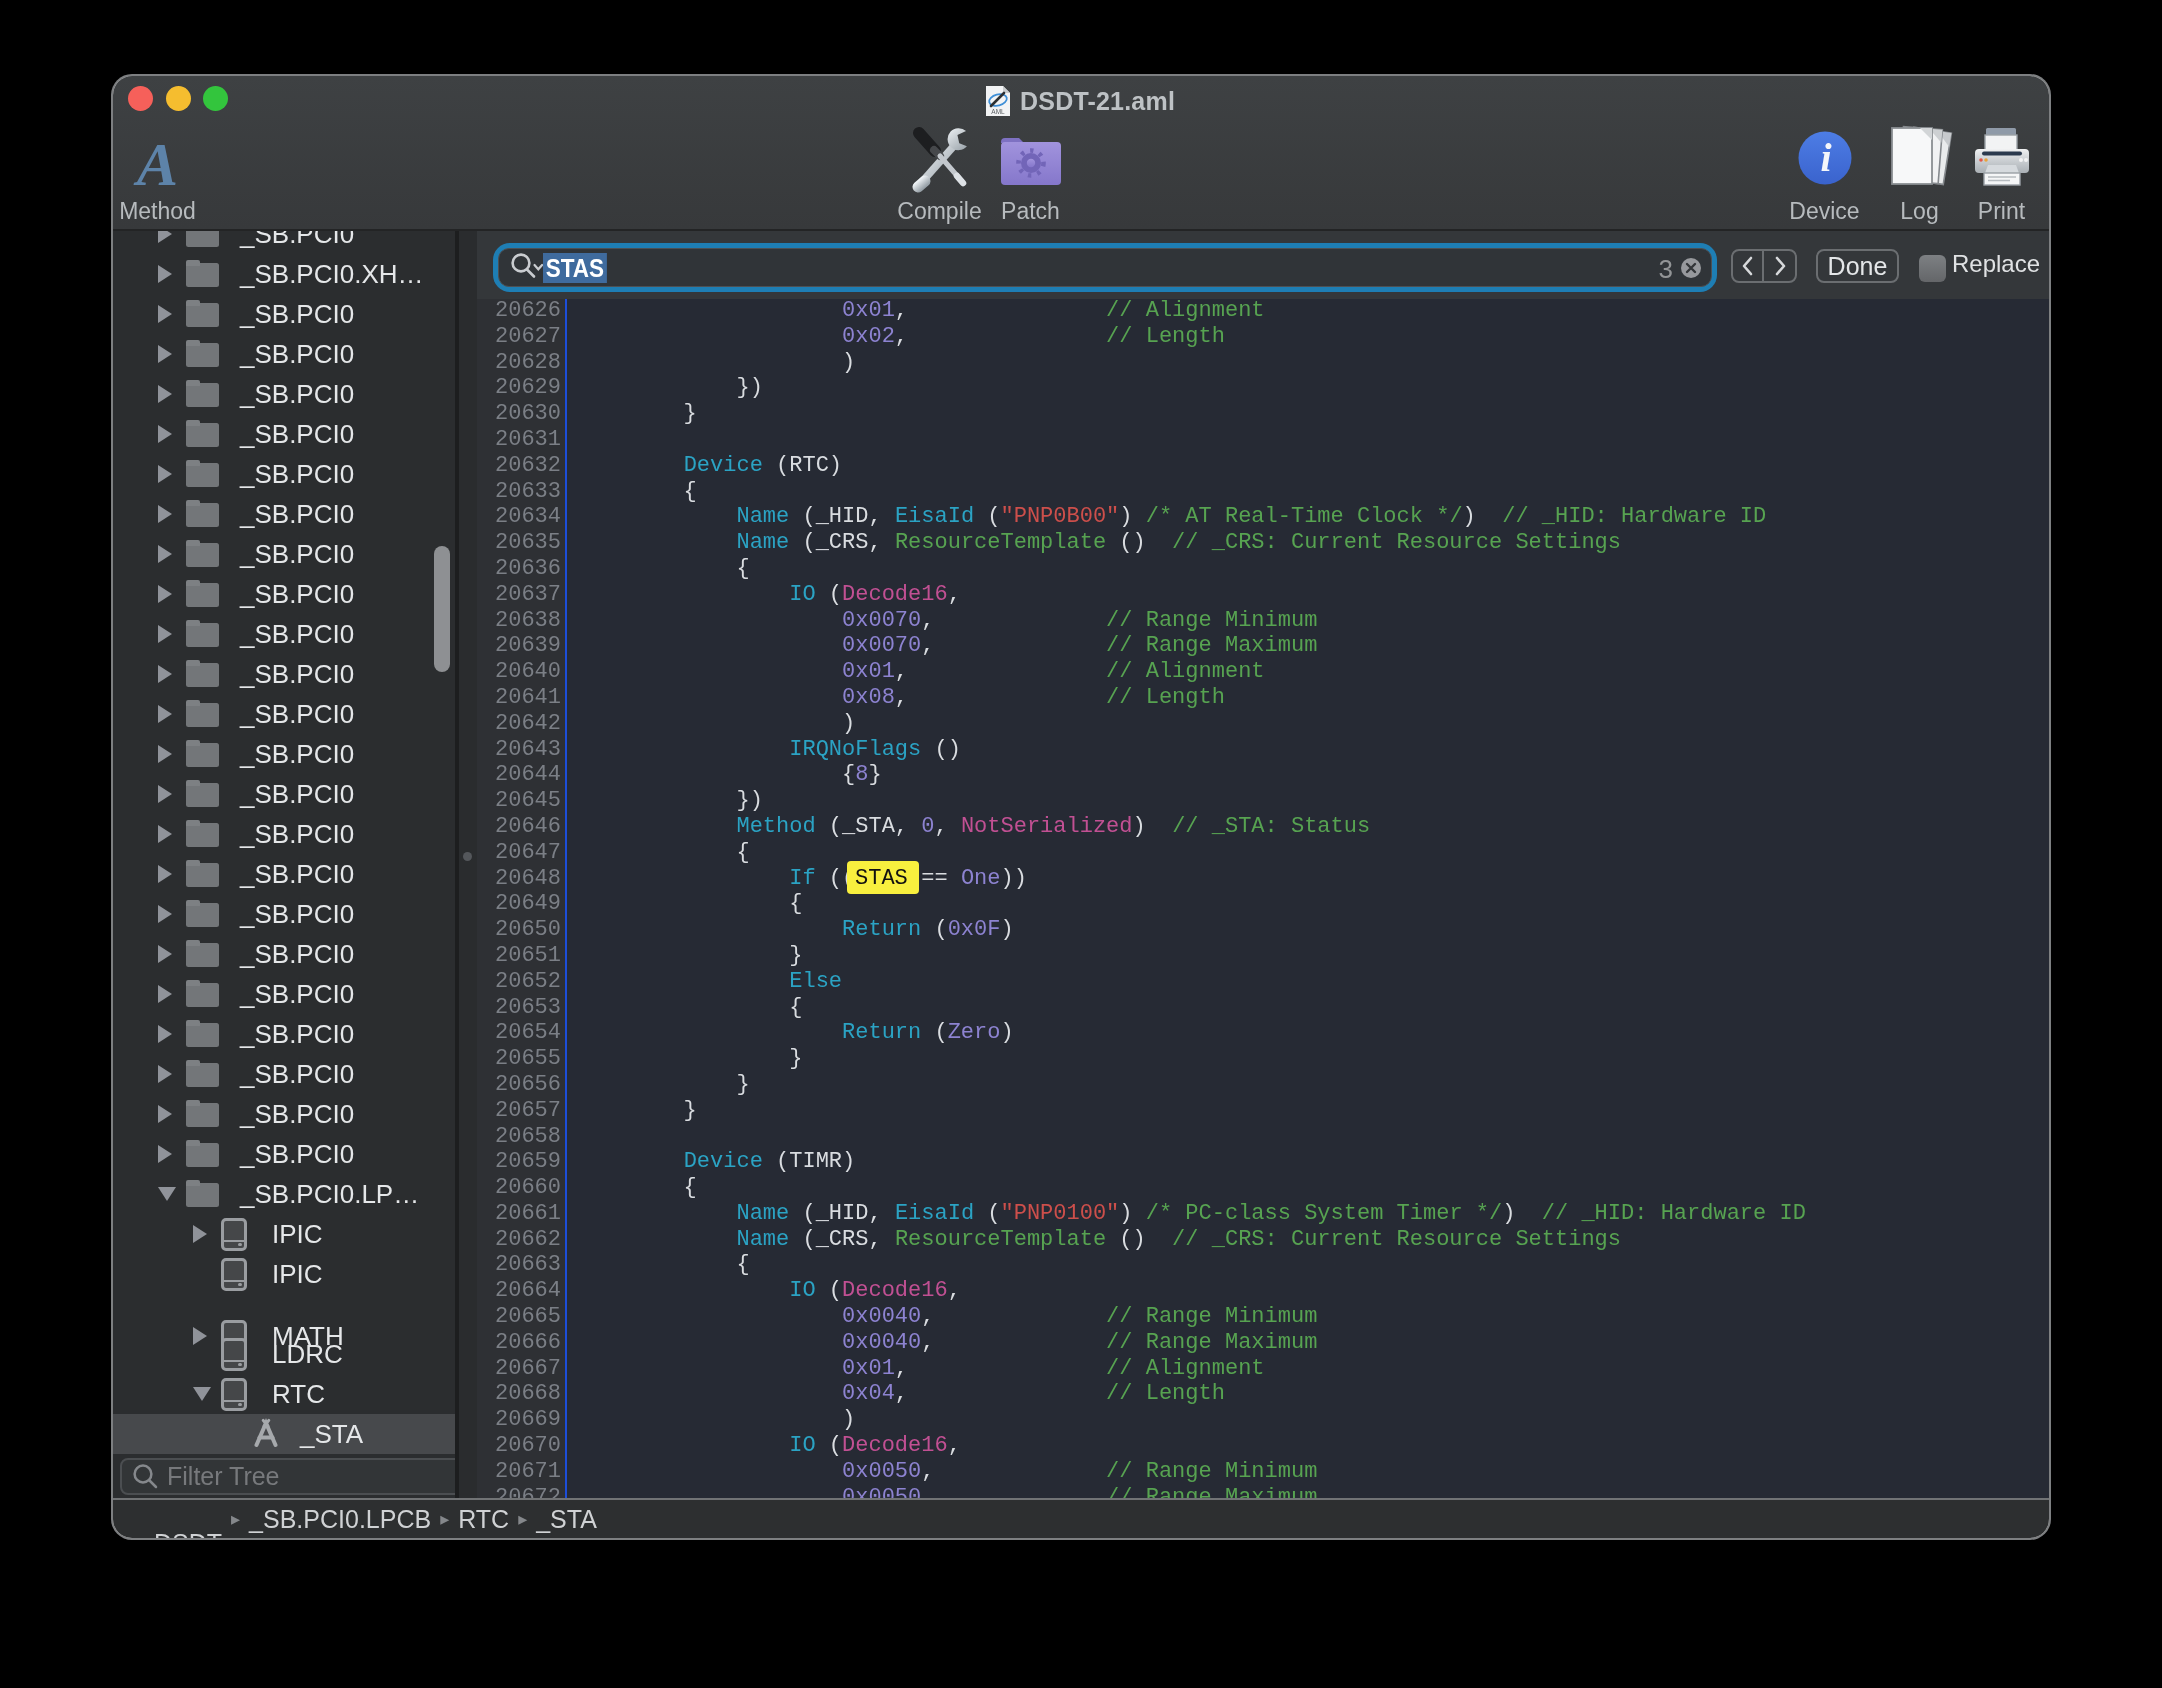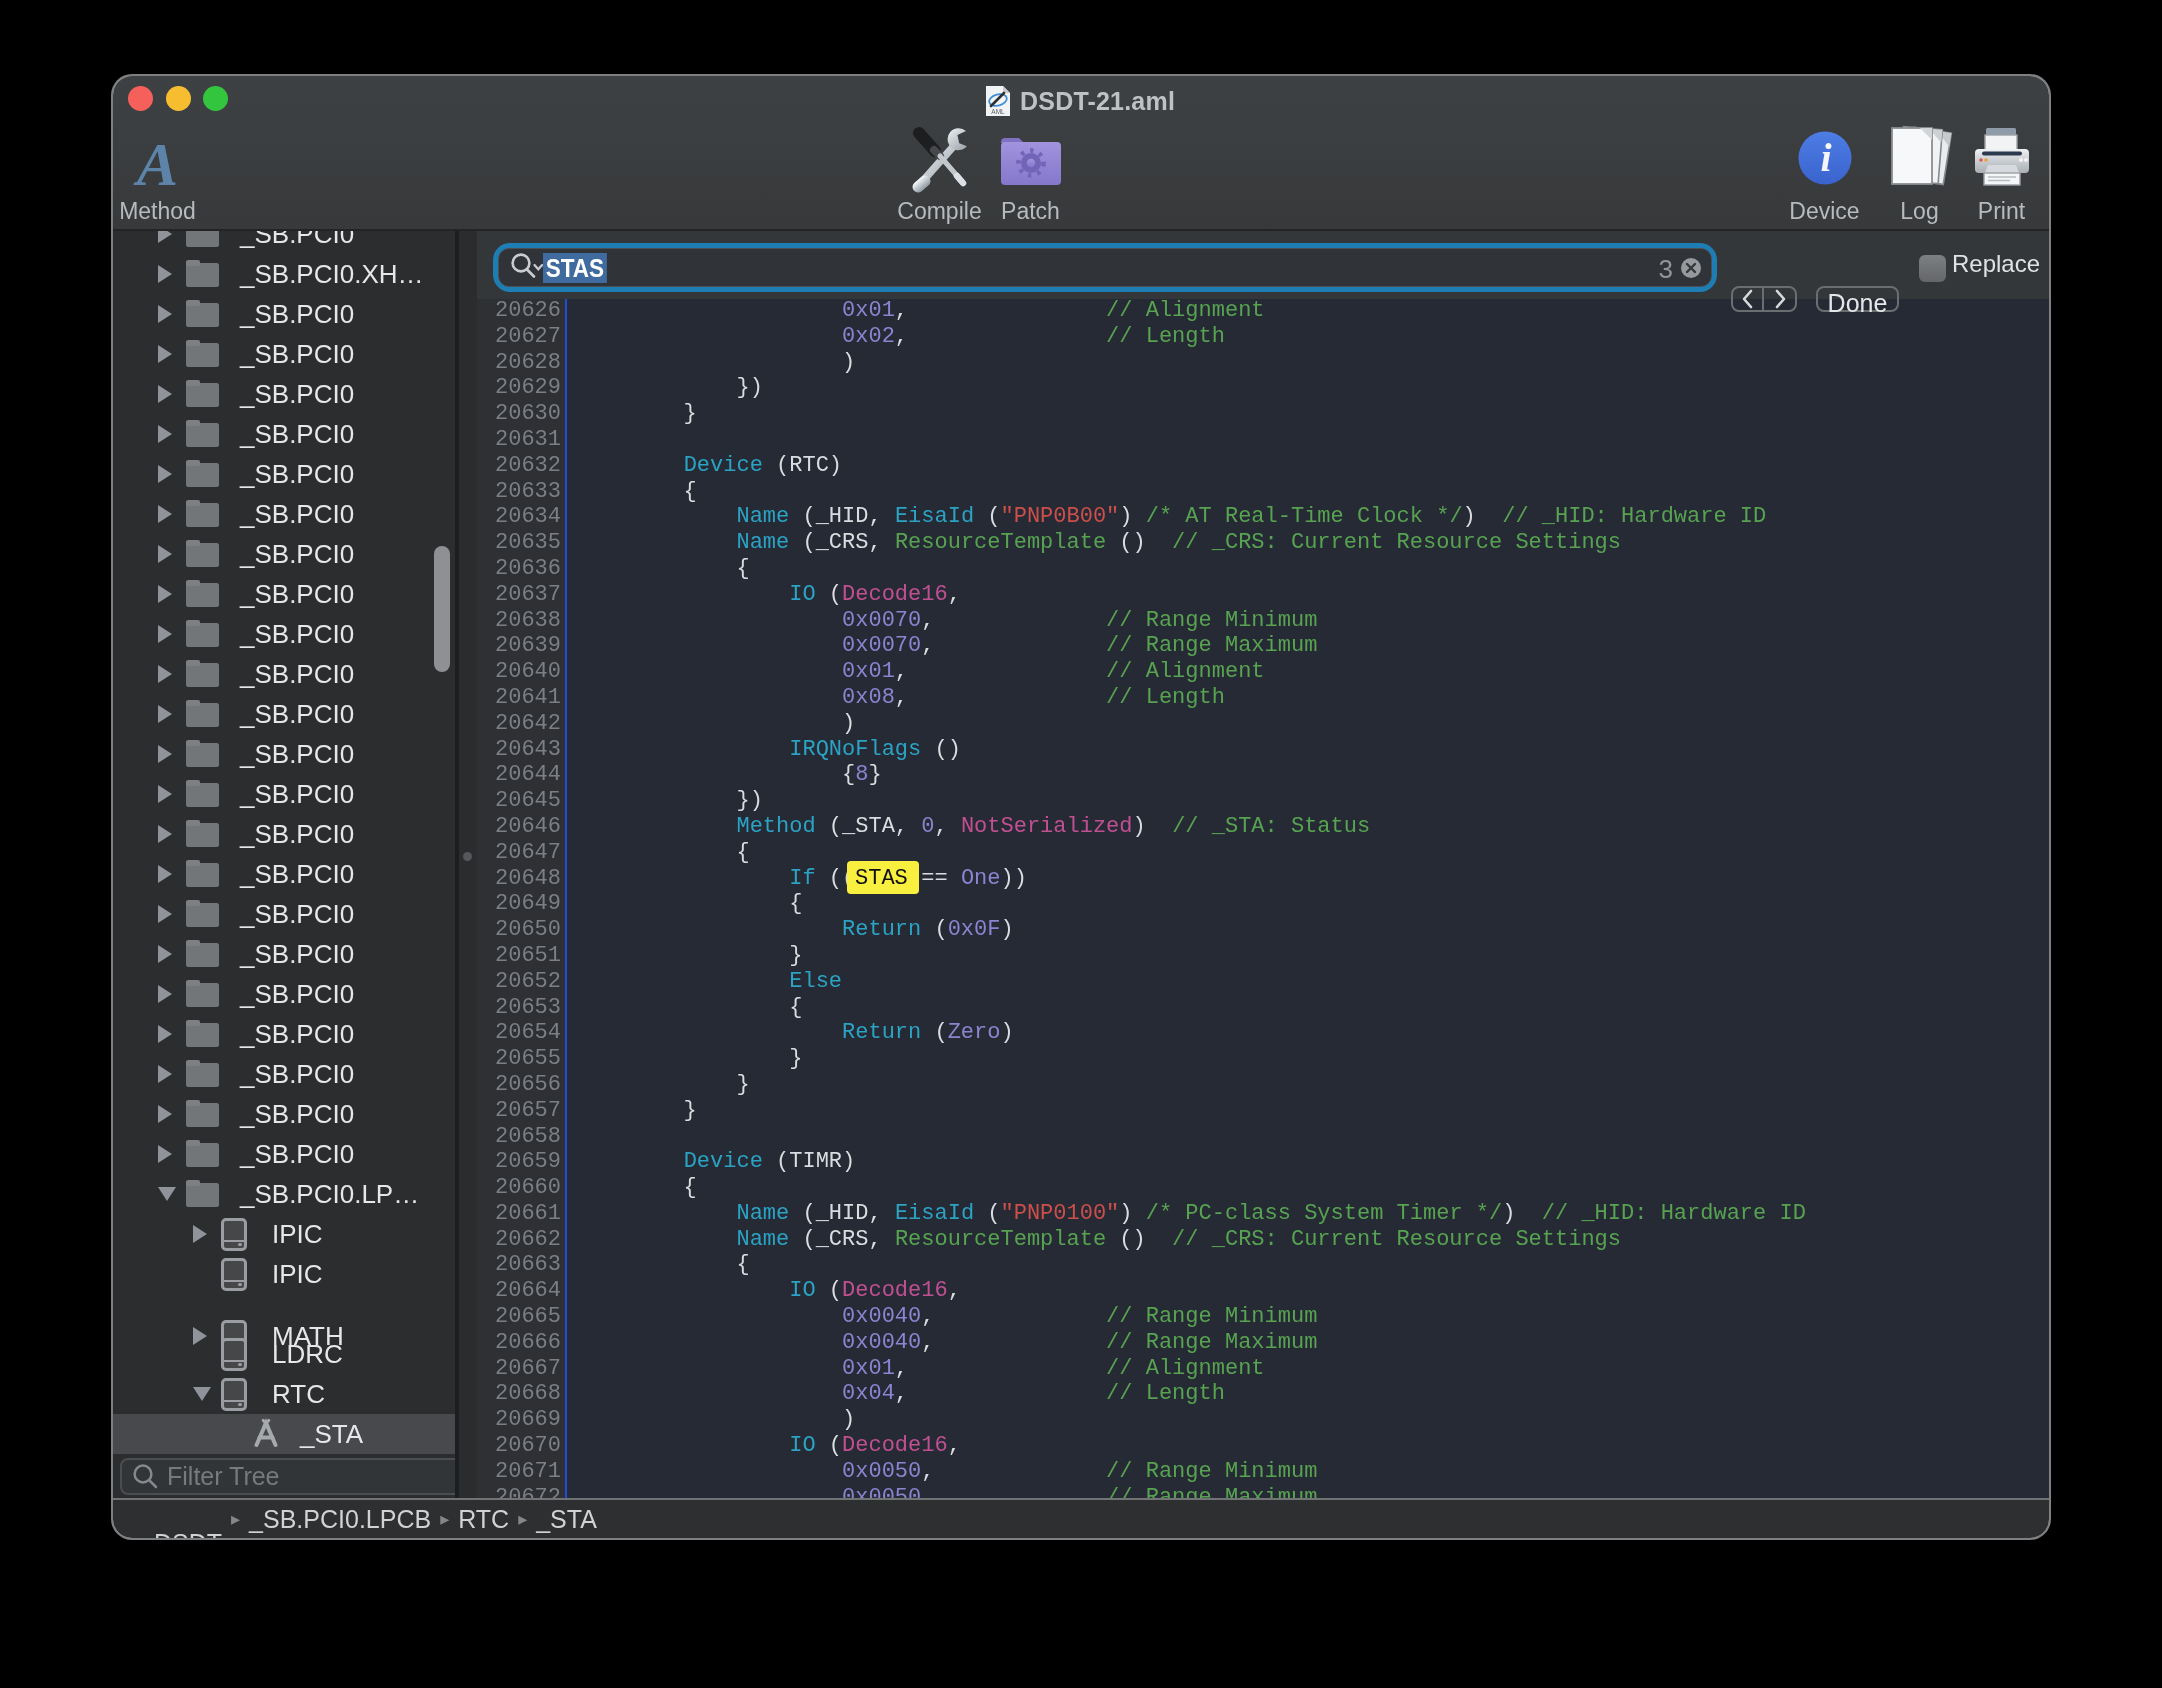--- a/index.html
+++ b/index.html
@@ -64,21 +64,21 @@
 
 
 #ring { position:absolute; left:16px; top:12px; width:1224px; height:49px; border-radius:17px; background:#1e7eb4; }
 #field { position:absolute; left:5px; top:5px; right:5px; bottom:5px; border-radius:11px;
   background:#303438; border:1px solid #4c5054; display:flex; align-items:center; }
 #field svg { margin-left:10px; }
 #fsel { position:absolute; left:44px; top:3.5px; height:30px; padding:0 3px; background:#3f6b9e;
   color:#fff; font-size:25px; font-weight:bold; line-height:30px; transform:scaleX(.9); transform-origin:left center; }
 #fcount { position:absolute; right:38px; top:5px; color:#939597; font-size:26px; }
 #fx { position:absolute; right:9px; top:7.5px; }
-.btn { position:absolute; top:18px; height:26px; border:2px solid #6b6e71; border-radius:8px;margin-top:37px; }
+.btn { position:absolute; top:18px; height:34px; border:2px solid #6b6e71; border-radius:8px; }
 #seg { left:1254px; width:66px; display:flex; }
 #seg .half { width:50%; height:100%; display:flex; align-items:center; justify-content:center; }
 #seg .half:first-child { border-right:2px solid #6b6e71; }
 #done { left:1339px; width:83px; color:#e4e6e8; font-size:25px; text-align:center; line-height:30px; }
 #cbx { position:absolute; left:1442px; top:24px; width:27px; height:27px; border-radius:6px;
   background:linear-gradient(#7d8083,#646669); }
 #replab { position:absolute; left:1475px; top:19px; color:#e0e2e4; font-size:24px; }
 
 
 #status { position:absolute; left:0; bottom:0; width:100%; height:40px; background:#2d2f30;

